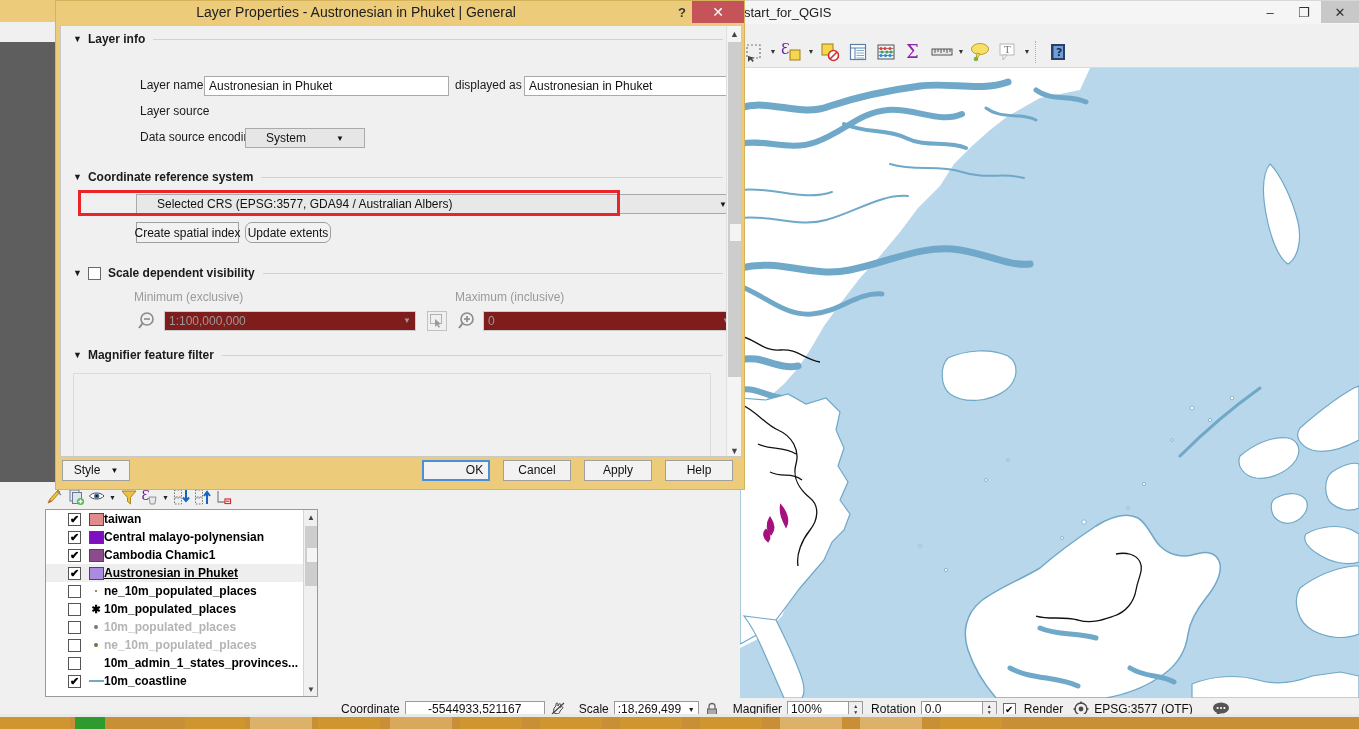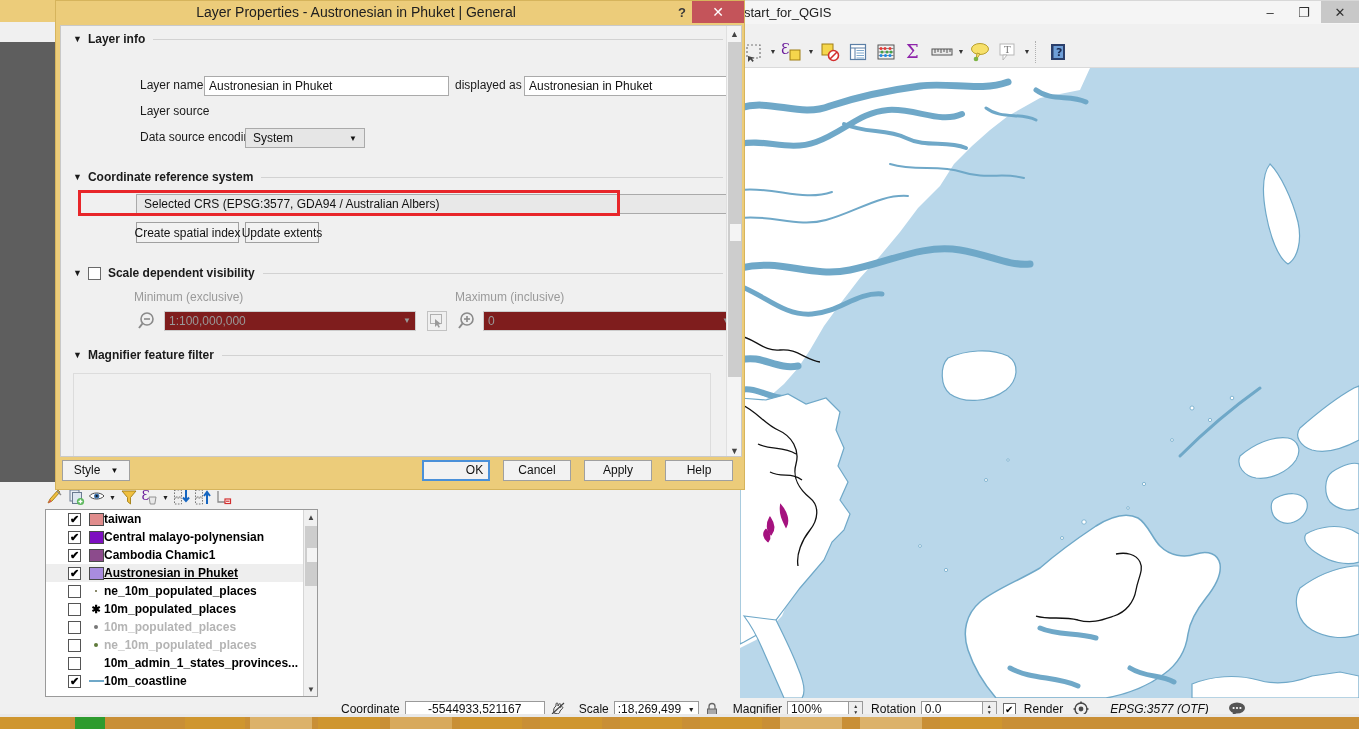--- a/index.html
+++ b/index.html
@@ -239,21 +239,21 @@
   .fld-label { font-size: 12px; color: #1a1a1a; white-space: nowrap; }
   .txtfield {
     border: 1px solid #aaaaaa; background: #ffffff;
     height: 20px; line-height: 18px; padding: 0 4px;
     font-size: 12px; color: #111;
     display: flex; align-items: center;
     white-space: nowrap; overflow: hidden;
   }
   .combo {
     border: 1px solid #aaaaaa; background: #e6e6e6;
-    height: 20px; padding: 0 7px;
+    height: 20px; padding: 0 20px;
     font-size: 12px; color: #111;
     display: flex; align-items: center;
   }
   .combo .ca { margin-left: auto; font-size: 8px; padding-left: 6px; }
   .btn {
     border: 1px solid #a0a0a0; background: #f2f2f2;
     height: 21px; padding: 0 7px;
     font-size: 12px; color: #111;
     display: flex; align-items: center; justify-content: center;
     white-space: nowrap;
@@ -565,21 +565,21 @@
       <div class="sb-icon">
         <svg width="16" height="16" viewBox="0 0 16 16">
           <circle cx="8" cy="8" r="6" fill="none" stroke="#4a4a4a" stroke-width="1.4"></circle>
           <circle cx="8" cy="8" r="2.4" fill="#4a4a4a"></circle>
           <line x1="8" y1="0.5" x2="8" y2="3" stroke="#4a4a4a" stroke-width="1.6"></line>
           <line x1="8" y1="13" x2="8" y2="15.5" stroke="#4a4a4a" stroke-width="1.6"></line>
           <line x1="0.5" y1="8" x2="3" y2="8" stroke="#4a4a4a" stroke-width="1.6"></line>
           <line x1="13" y1="8" x2="15.5" y2="8" stroke="#4a4a4a" stroke-width="1.6"></line>
         </svg>
       </div>
-      <span class="sb-label" style="margin-left:16px;font-style:italic;">EPSG:3577 (OTF)</span>
+      <span class="sb-label" style="margin-left:0;">EPSG:3577 (OTF)</span>
       <div class="sb-icon" style="margin-left:14px;">
         <svg width="18" height="16" viewBox="0 0 18 16">
           <ellipse cx="9" cy="7" rx="8" ry="5.6" fill="#555"></ellipse>
           <path d="M5 11.6 L4 15 L8.5 12.2 Z" fill="#555"></path>
           <circle cx="5.6" cy="7" r="1.1" fill="#fff"></circle>
           <circle cx="9" cy="7" r="1.1" fill="#fff"></circle>
           <circle cx="12.4" cy="7" r="1.1" fill="#fff"></circle>
         </svg>
       </div>
     </div>
@@ -775,21 +775,21 @@
       </div>
 
       <div class="combo" style="position:absolute;left:75px;top:168px;width:612px;background:#e8e8e8;">
         <span>Selected CRS (EPSG:3577, GDA94 / Australian Albers)</span>
         <span class="ca">▼</span>
       </div>
 
       <div id="crs-highlight" style="left:17px;top:164px;"></div>
 
       <div class="btn" style="position:absolute;left:75px;top:196px;width:103px;">Create spatial index</div>
-      <div class="btn" style="position:absolute;left:184px;top:196px;width:74px;">Update extents</div>
+      <div class="btn" style="position:absolute;left:184px;top:196px;width:86px;border-radius:7px;">Update extents</div>
 
       <div class="grp" style="top:240px; width:650px;">
         <div class="grp-head">
           <span class="tri">▼</span>
           <span class="chk" style="margin-right:7px;"></span>
           <span>Scale dependent visibility</span>
           <span class="grp-rule"></span>
         </div>
       </div>
 

